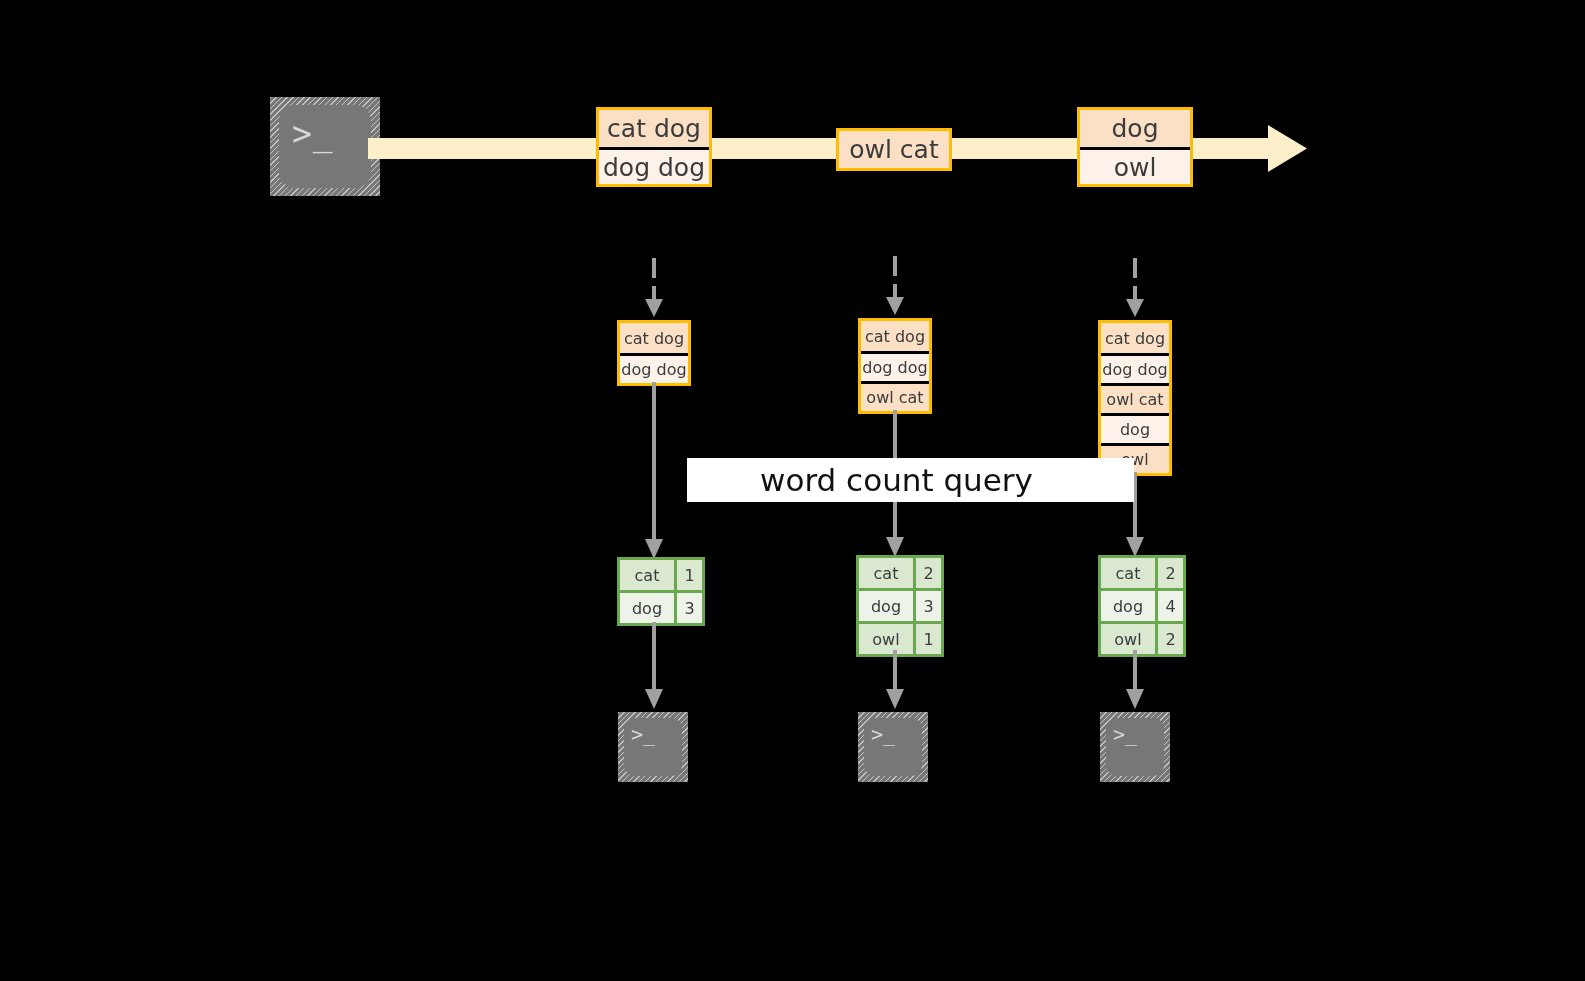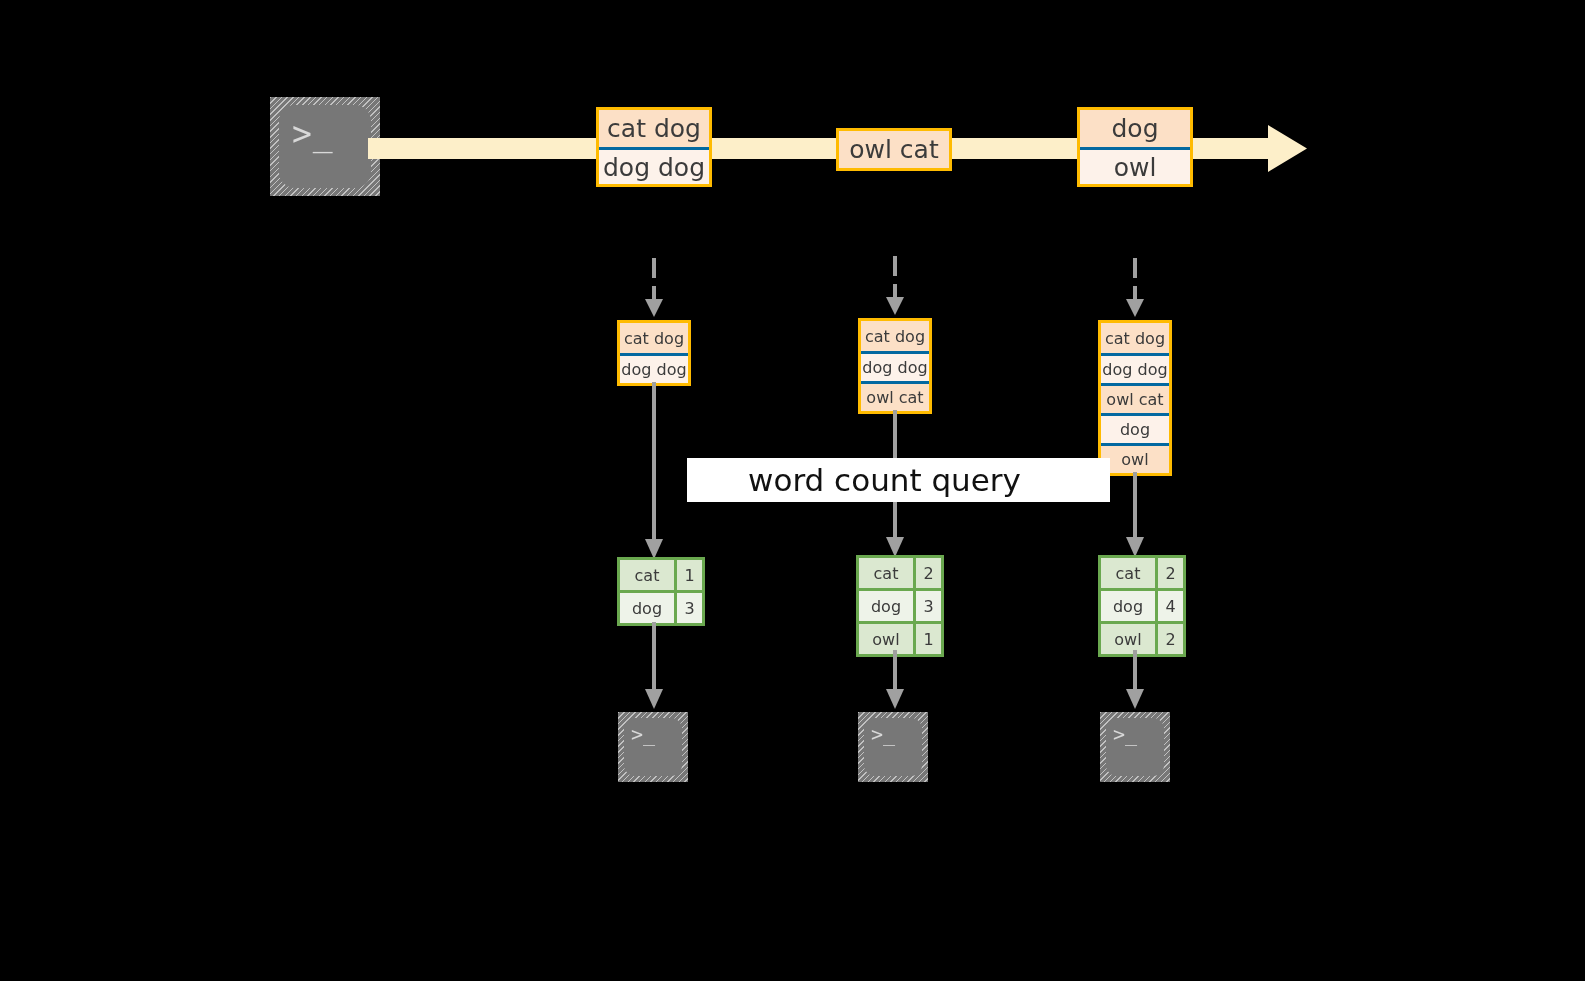--- a/index.html
+++ b/index.html
@@ -74,21 +74,21 @@
   .msgbox .cell {
     box-sizing: border-box;
     display: flex;
     align-items: center;
     justify-content: center;
     color: #3b3b3b;
     white-space: nowrap;
   }
   .msgbox .cell.alt { background: #fdf2ea; }
   .msgbox .cell.dark { background: #fce0c6; }
-  .msgbox .cell + .cell { border-top: 3px solid #0369a1; }
+  .msgbox .cell + .cell { border-top: 3px solid #000000; }
 
   .top-box .cell { height: 37px; font-size: 25px; }
   .tb1 { left: 596px; top: 107px; width: 116px; }
   .tb2 { left: 836px; top: 128px; width: 116px; }
   .tb3 { left: 1077px; top: 107px; width: 116px; }
 
   
   .mid-box .cell { height: 30px; font-size: 16px; }
   .mb1 { left: 617px; top: 320px; width: 74px; }
   .mb2 { left: 858px; top: 318px; width: 74px; }
@@ -125,20 +125,21 @@
   .conn svg { display: block; }
 
   
   .label-band {
     position: absolute;
     left: 687px;
     top: 458px;
     width: 423px;
     height: 44px;
     background: #ffffff;
+    padding-left: 24px;
   }
   .label-band .txt {
     position: absolute;
     left: 0; right: 0; top: 0; bottom: 0;
     display: flex;
     align-items: center;
     justify-content: center;
     color: #111111;
     font-size: 31px;
     white-space: nowrap;

